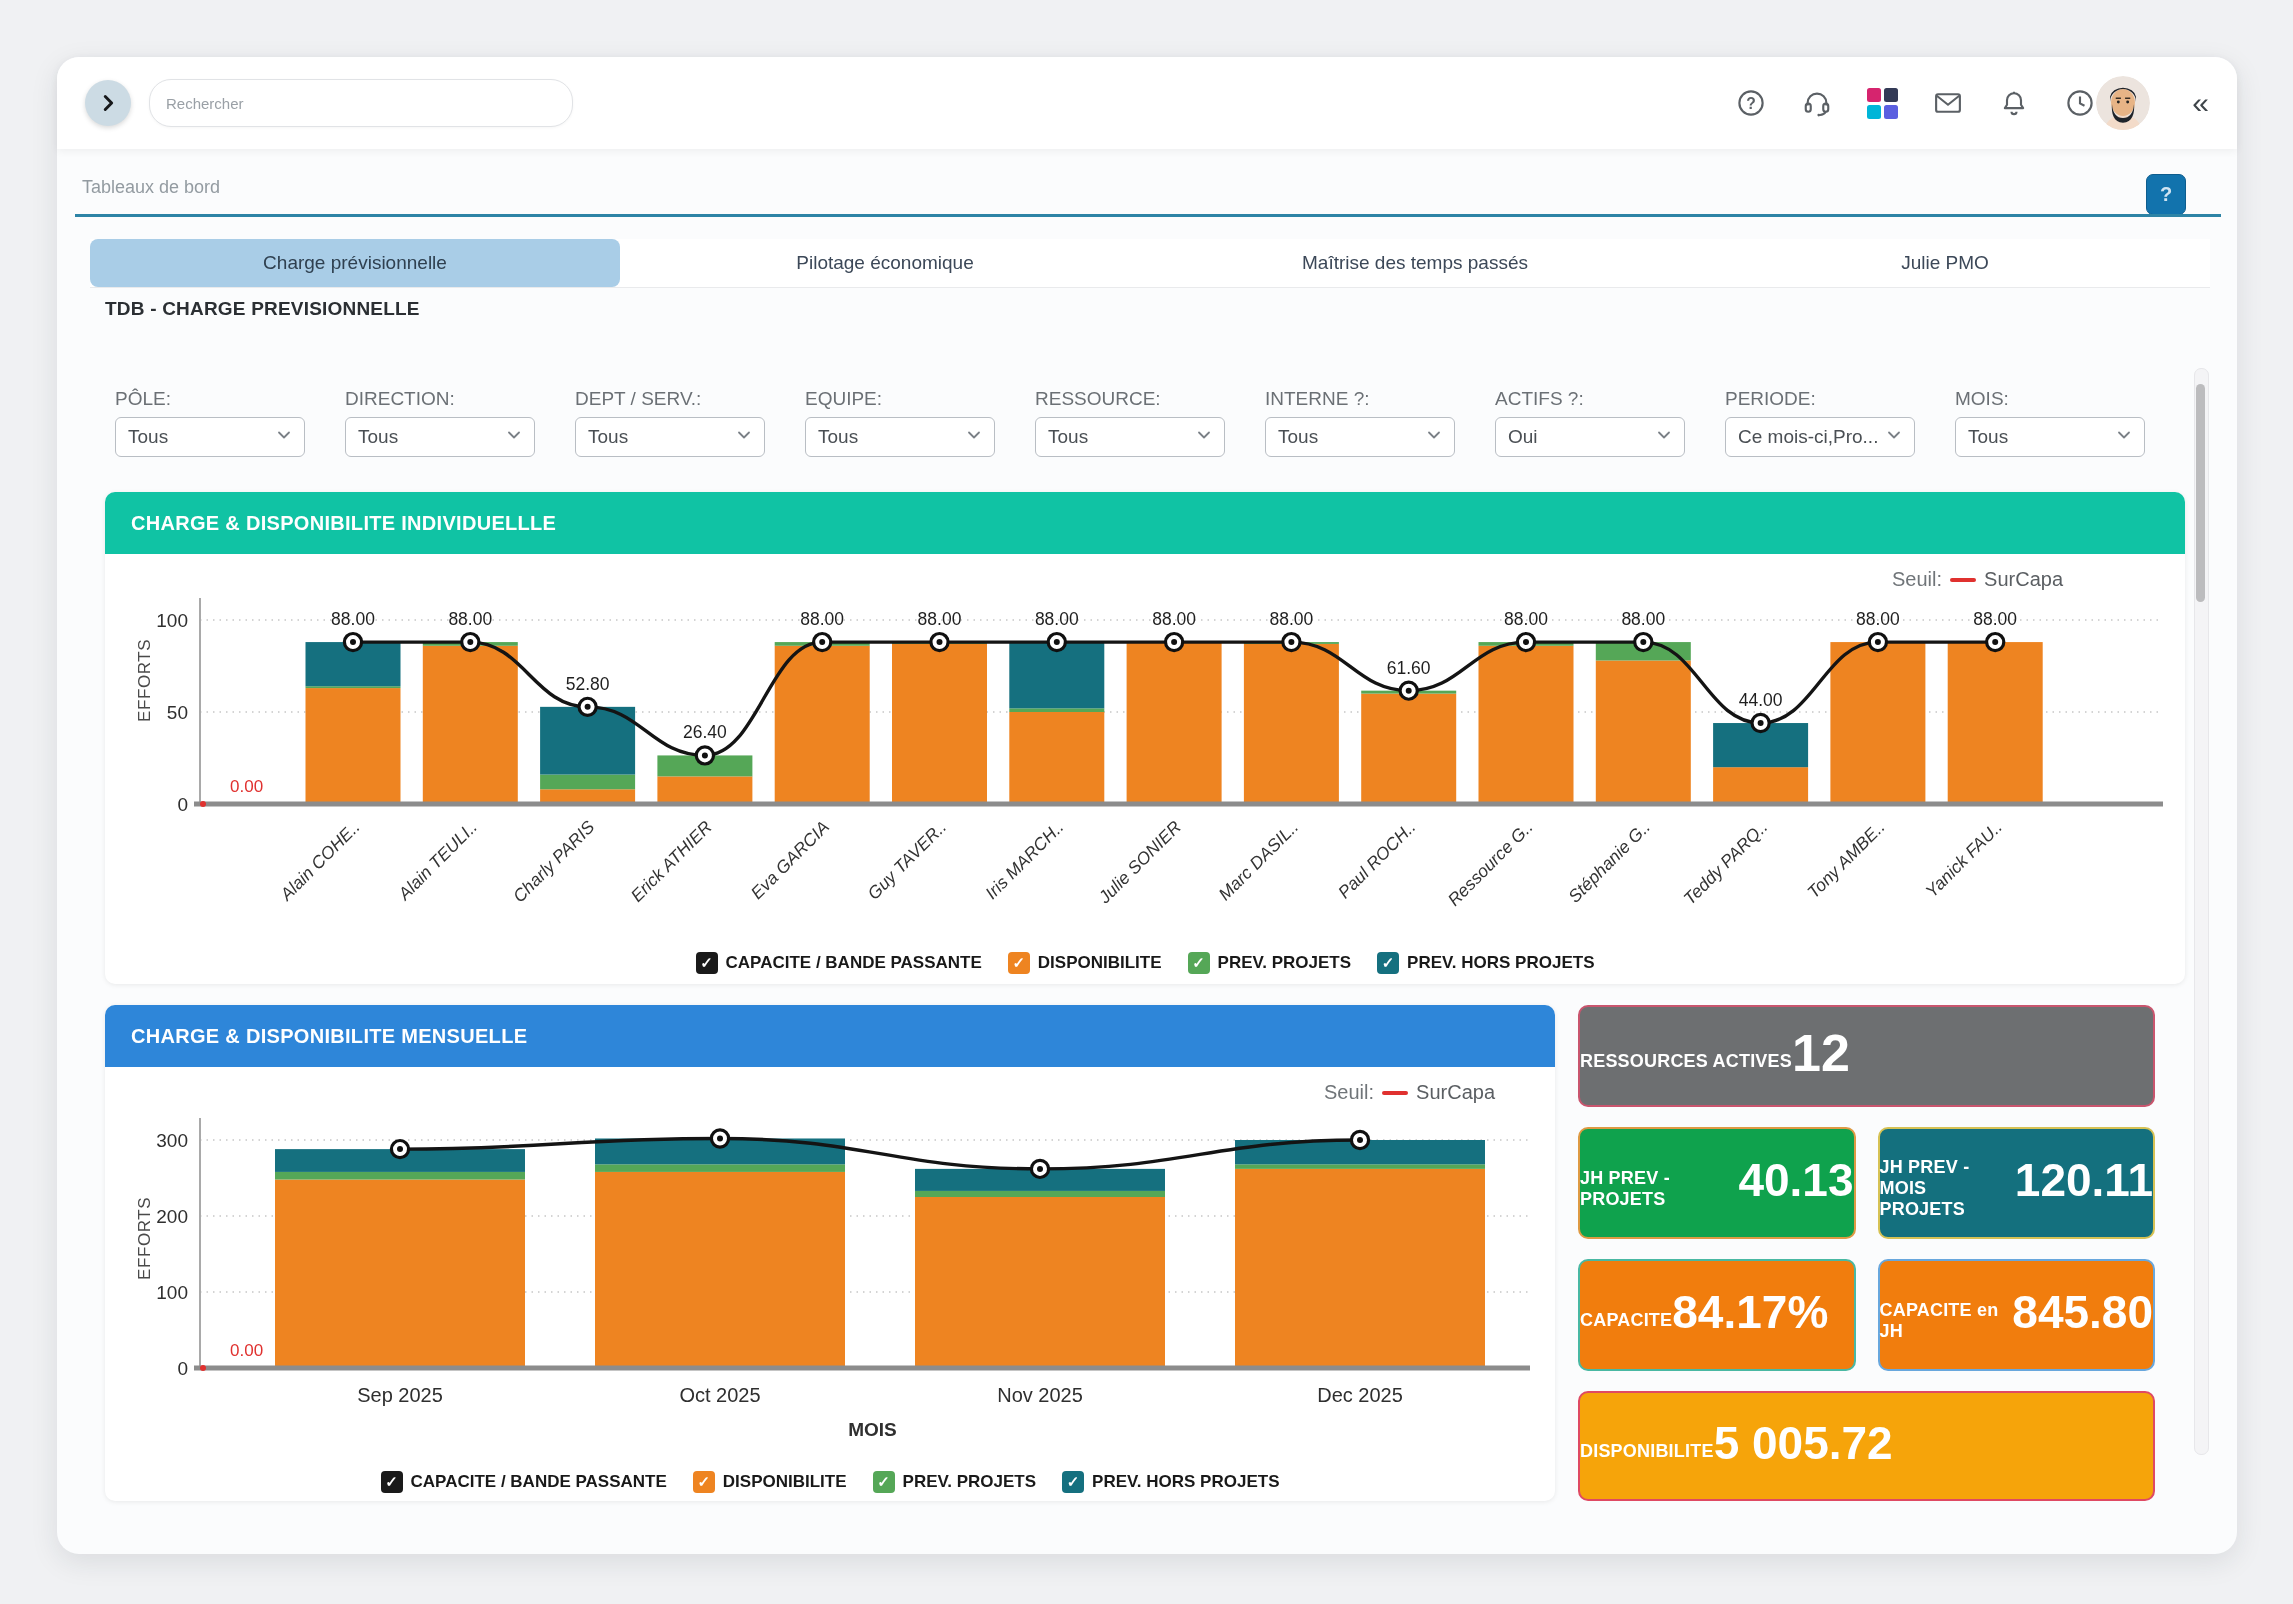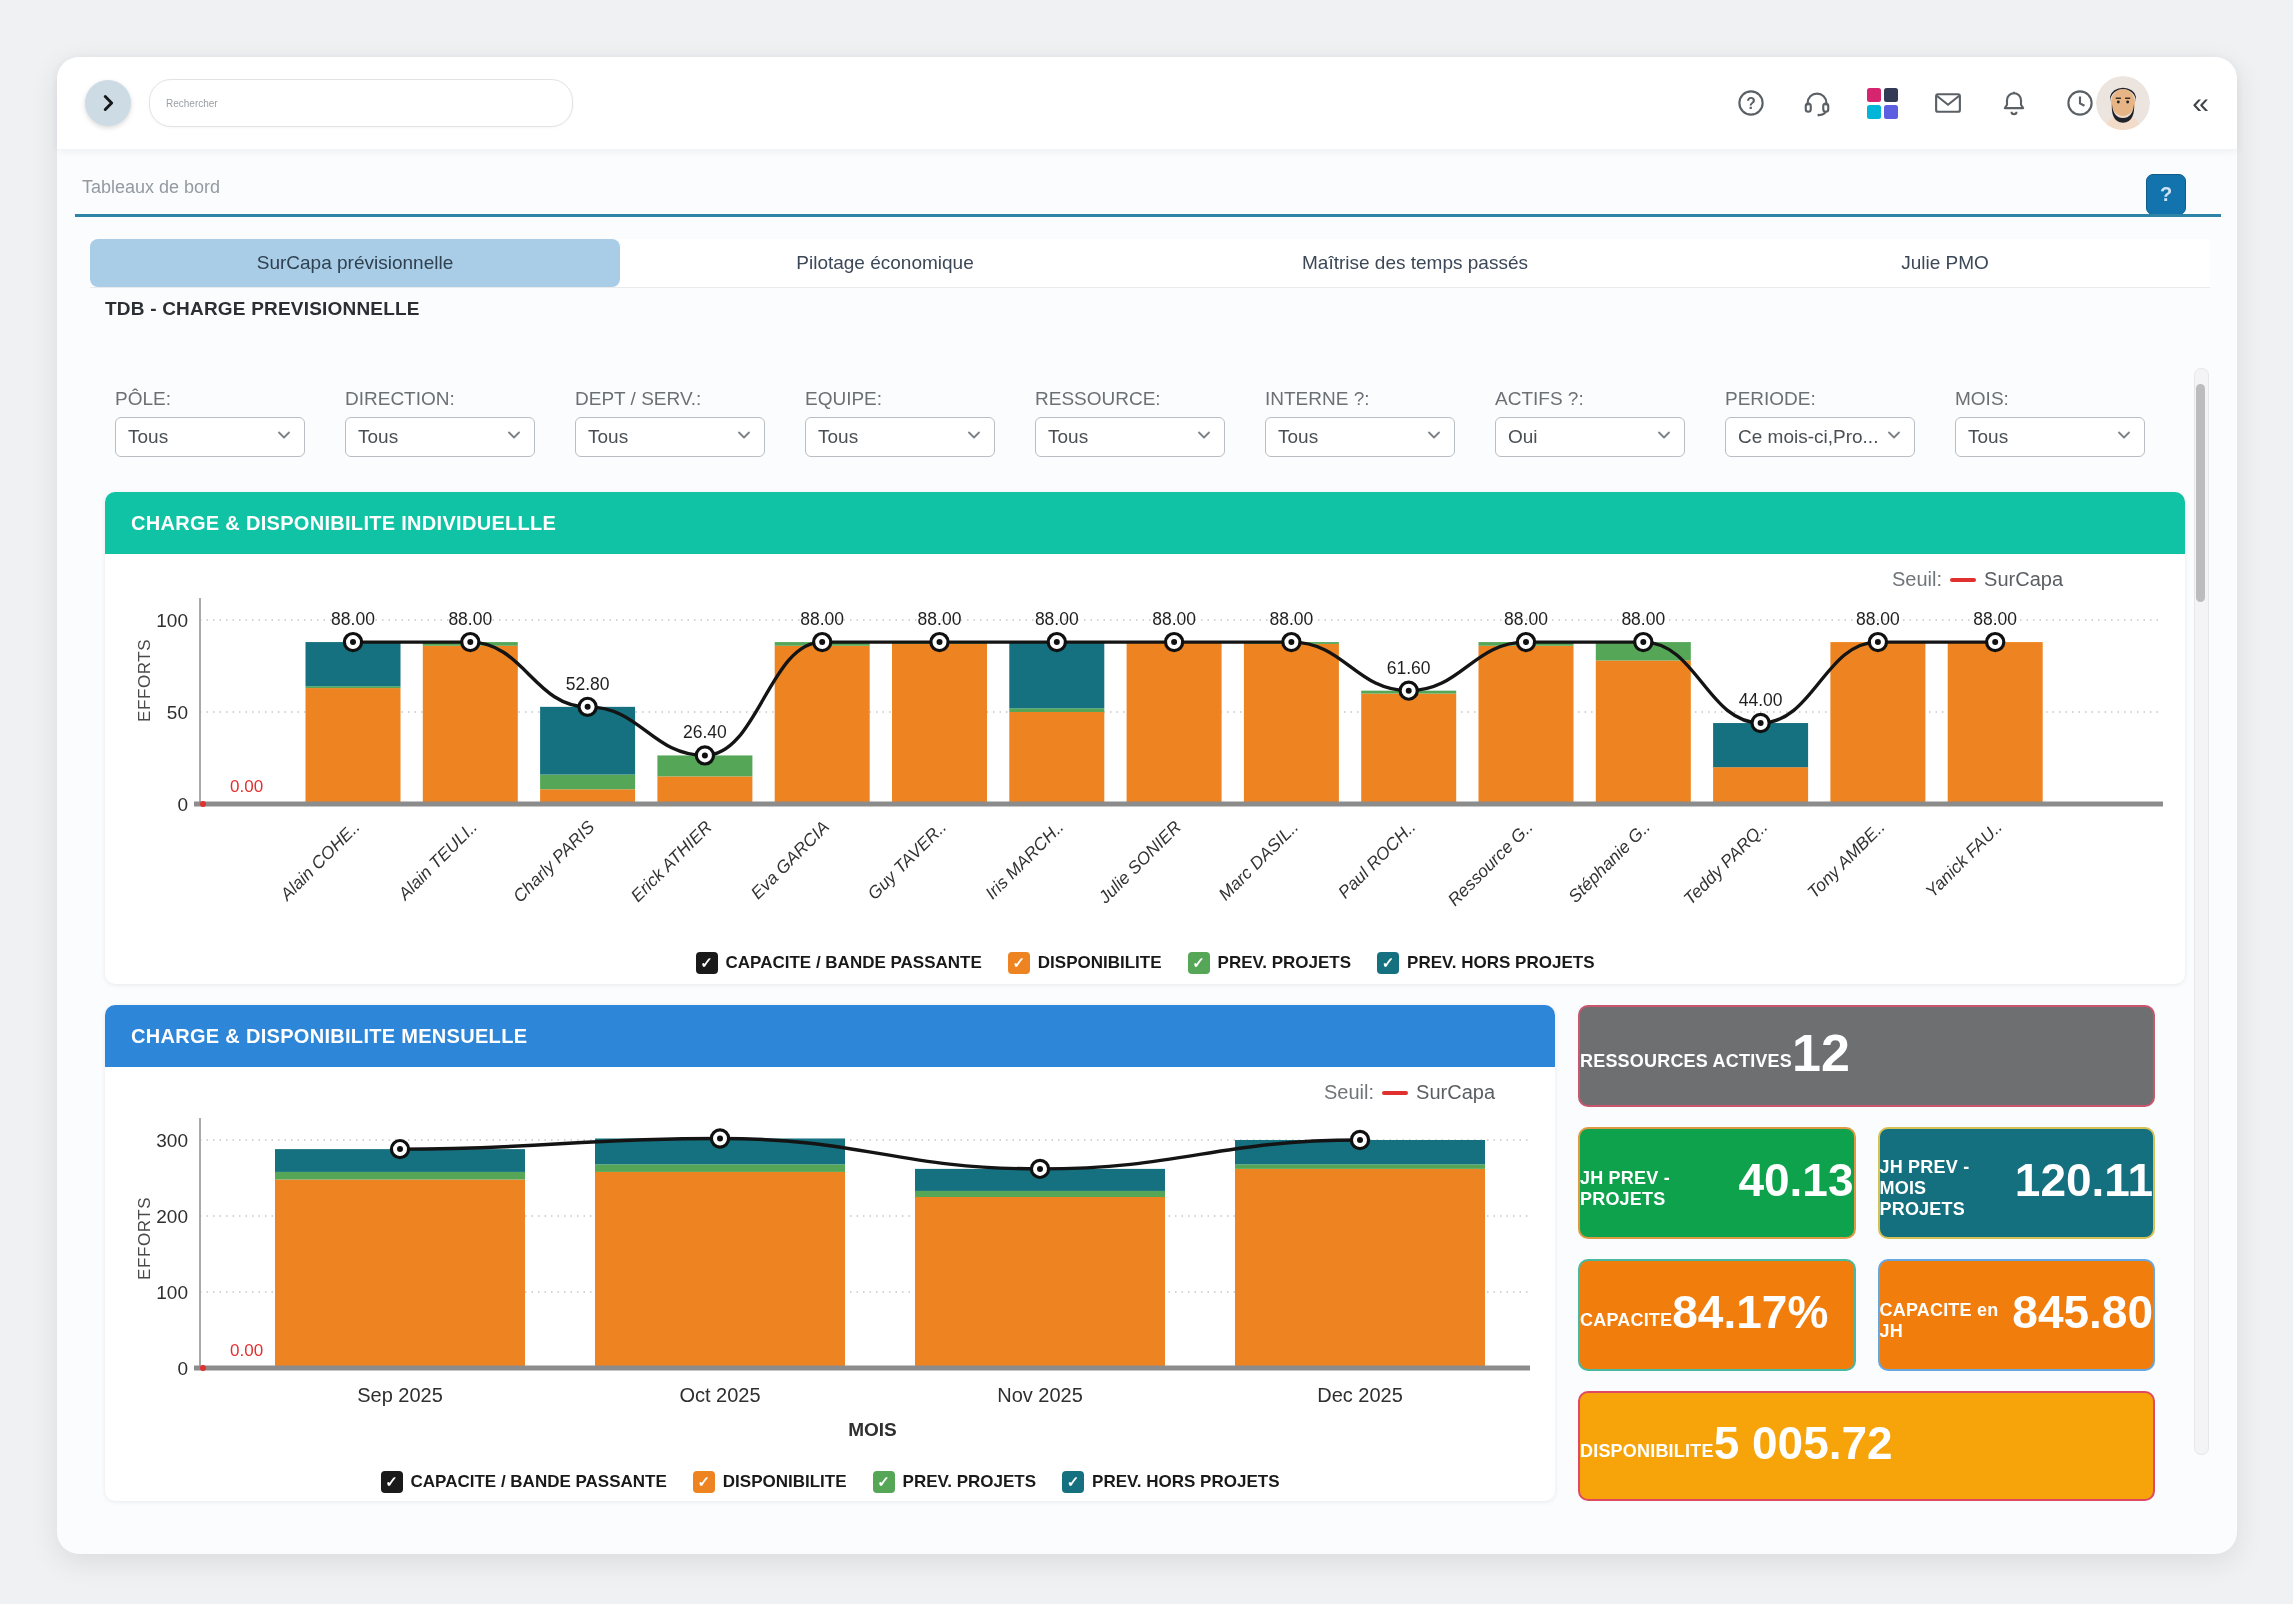--- a/index.html
+++ b/index.html
@@ -1,21 +1,21 @@
 <!DOCTYPE html>
 <html><head>
 <meta charset="utf-8">
 <style>
   html,body{margin:0;padding:0;}
   .page{position:relative;width:2293px;height:1604px;background:#f0f1f3;font-family:"Liberation Sans",sans-serif;overflow:hidden;}
   .card{position:absolute;left:57px;top:57px;width:2180px;height:1497px;background:#fbfcfd;border-radius:22px;box-shadow:0 8px 28px rgba(30,40,50,.10);}
   
   .topbar{position:absolute;left:0;top:0;width:100%;height:92px;background:#ffffff;border-radius:22px 22px 0 0;box-shadow:0 2px 8px rgba(0,0,0,.06);display:flex;align-items:center;padding:0 28px;box-sizing:border-box;}
   .nav-btn{width:46px;height:46px;border-radius:50%;background:#ccdbe4;display:flex;align-items:center;justify-content:center;box-shadow:0 2px 5px rgba(0,0,0,.15);cursor:pointer;flex:0 0 auto;}
-  .search{margin-left:18px;width:390px;height:46px;border-radius:22px;border:1px solid #e1e3e6;box-shadow:0 1px 3px rgba(0,0,0,.04);padding:0 16px;font-size:10px;color:#444;outline:none;font-family:inherit;}
+  .search{margin-left:18px;width:390px;height:46px;border-radius:22px;border:1px solid #e1e3e6;box-shadow:0 1px 3px rgba(0,0,0,.04);padding:0 16px;font-size:15px;color:#444;outline:none;font-family:inherit;}
   .search::placeholder{color:#9aa0a6;}
   .icon-row{margin-left:auto;display:flex;align-items:center;gap:34px;}
   .iconbtn{width:32px;height:32px;display:flex;align-items:center;justify-content:center;cursor:pointer;}
   .apps-grid{display:grid;grid-template-columns:14px 14px;grid-template-rows:14px 14px;gap:3px;}
   .apps-grid i{border-radius:2.5px;}
   .avatar{width:54px;height:54px;border-radius:50%;overflow:hidden;cursor:pointer;flex:0 0 auto;}
   .collapse{margin-left:42px;font-size:30px;color:#3f454a;cursor:pointer;line-height:1;}
   
   .crumb{position:absolute;left:25px;top:120px;font-size:18px;color:#939ba1;}
   .crumb-line{position:absolute;left:18px;top:157px;width:2146px;height:3px;background:#2d84a6;}
@@ -122,21 +122,21 @@
         </svg>
       </div>
       <div class="collapse">«</div>
     </div>
 
     <div class="crumb">Tableaux de bord</div>
     <div class="help-btn">?</div>
     <div class="crumb-line"></div>
 
     <div class="tabs" id="tabs">
-        <div class="tab active">SurCapa prévisionnelle</div>
+        <div class="tab active">Charge prévisionnelle</div>
         <div class="tab">Pilotage économique</div>
         <div class="tab">Maîtrise des temps passés</div>
         <div class="tab">Julie PMO</div>
       </div>
 
     <div class="page-title">TDB - CHARGE PREVISIONNELLE</div>
 
     <div class="filters" id="filters">
         <div class="filter">
           <div class="flabel">PÔLE:</div>

